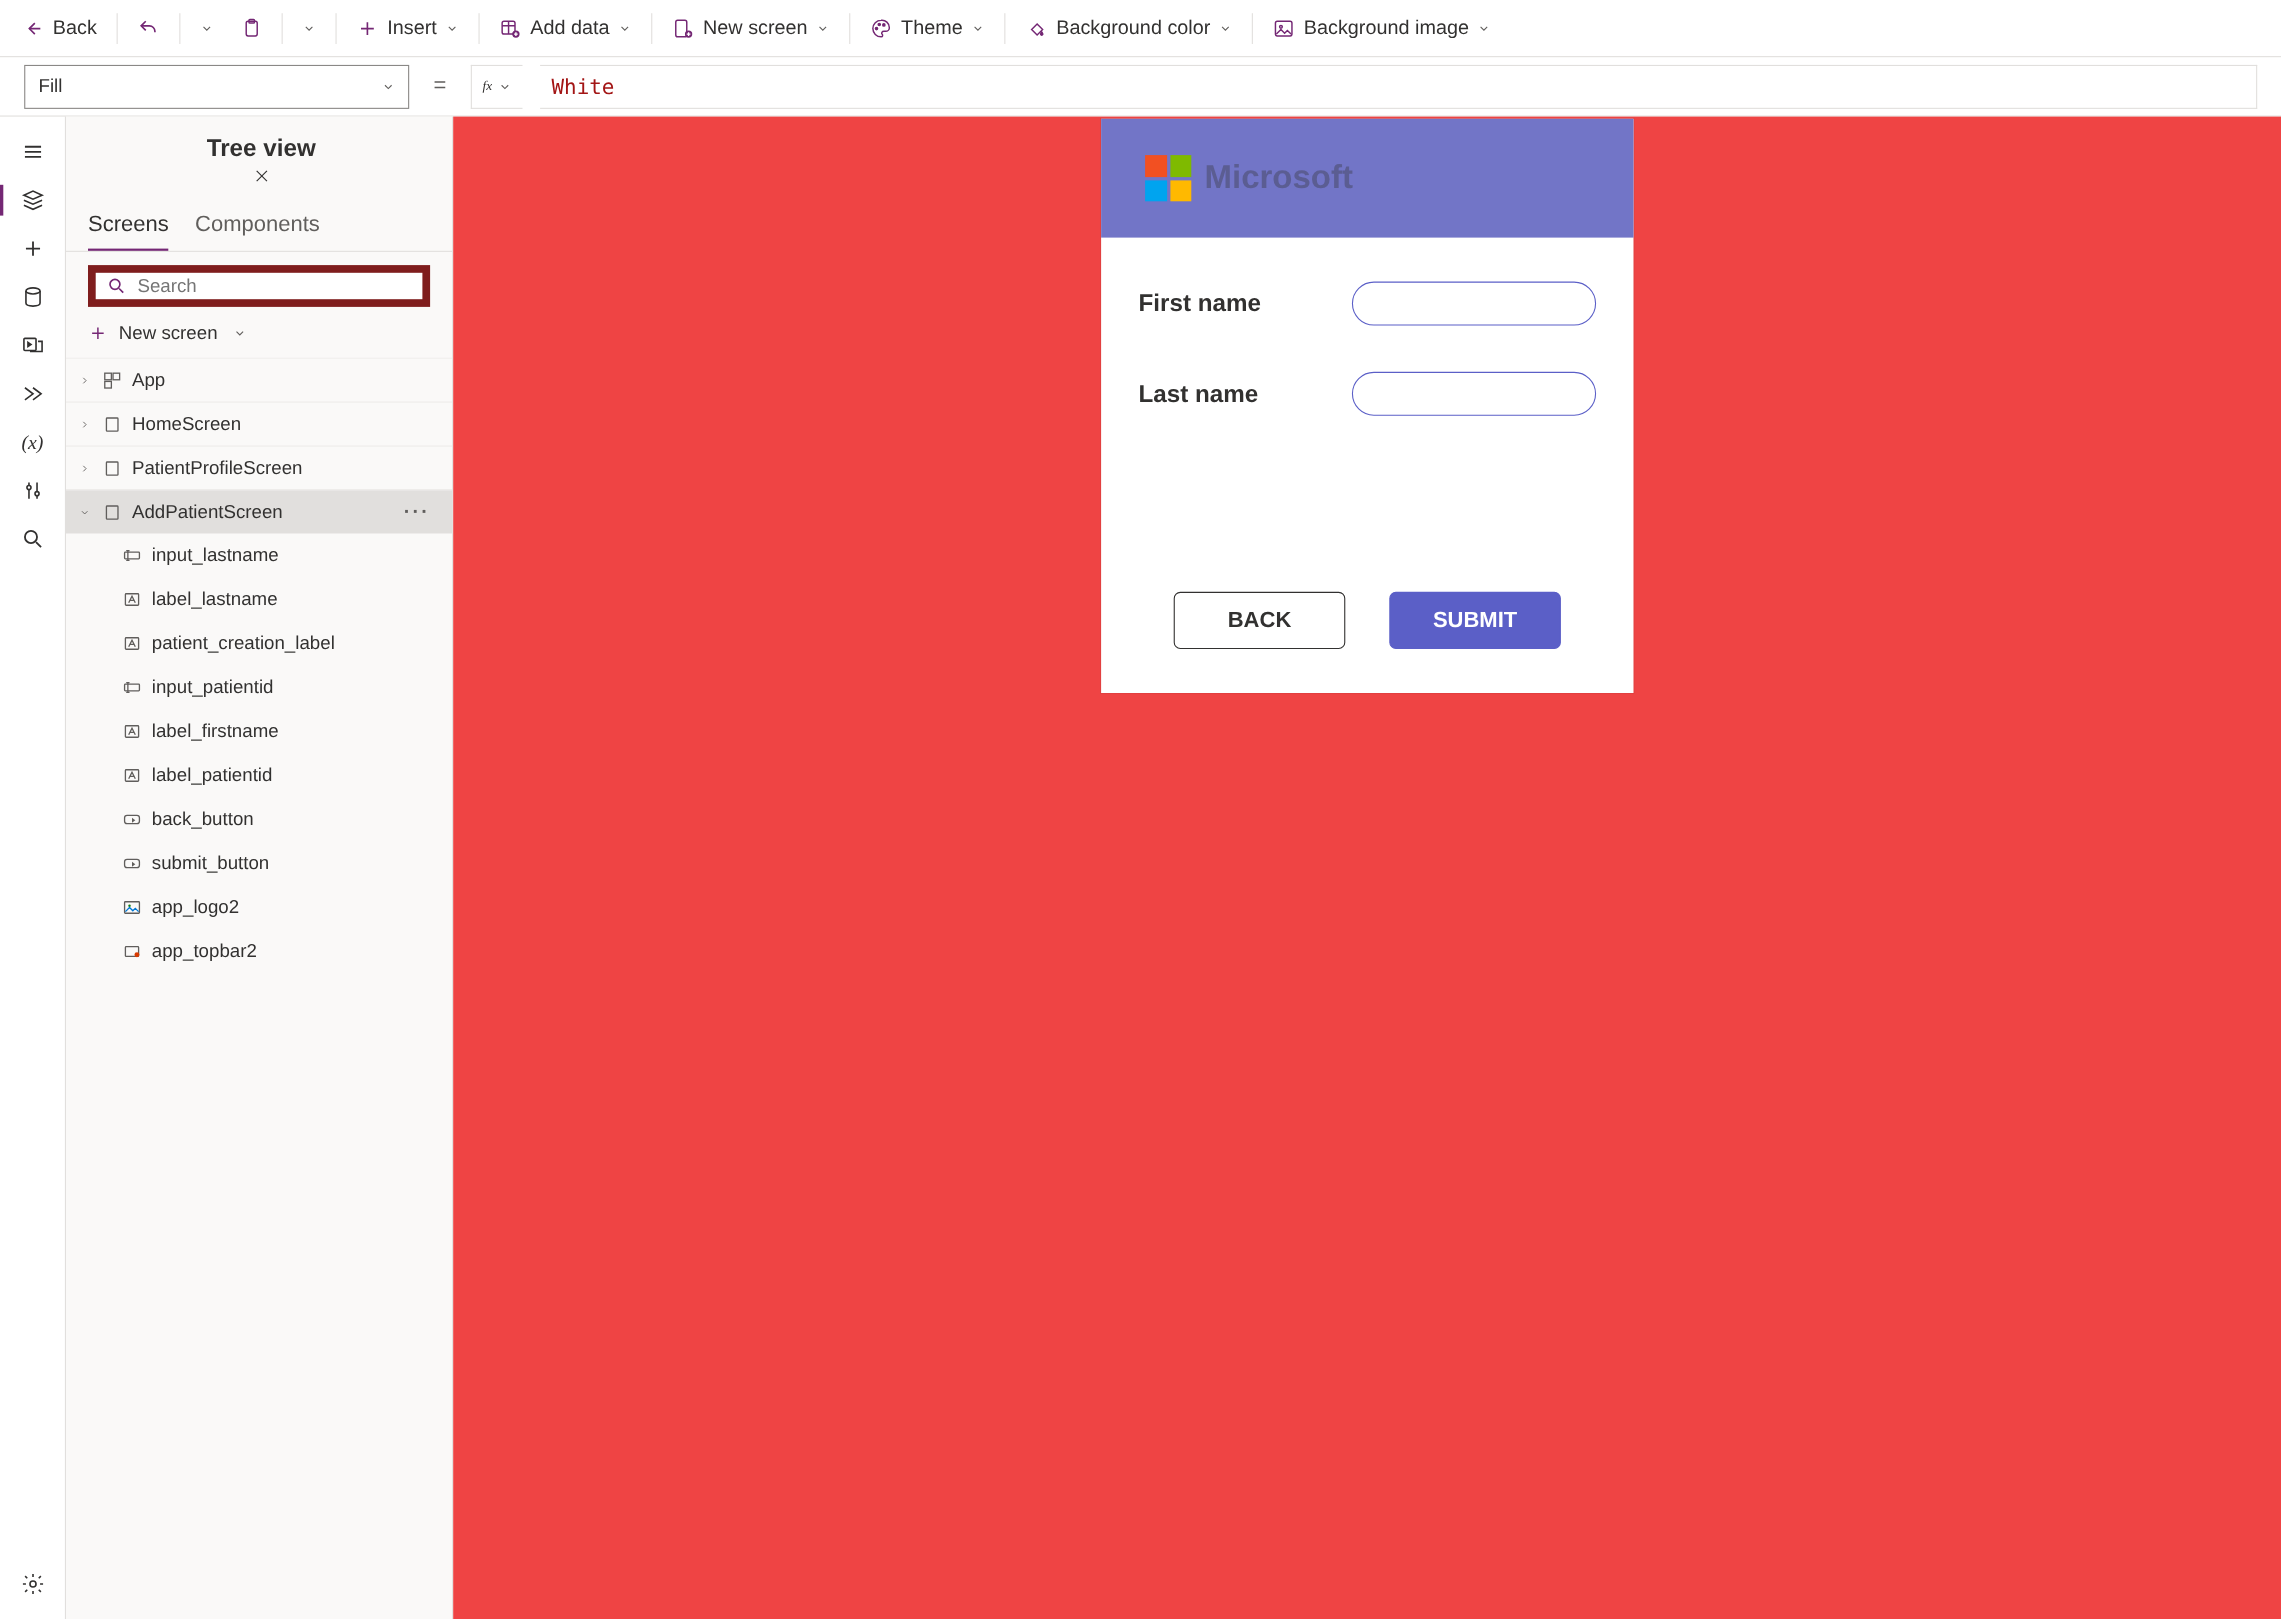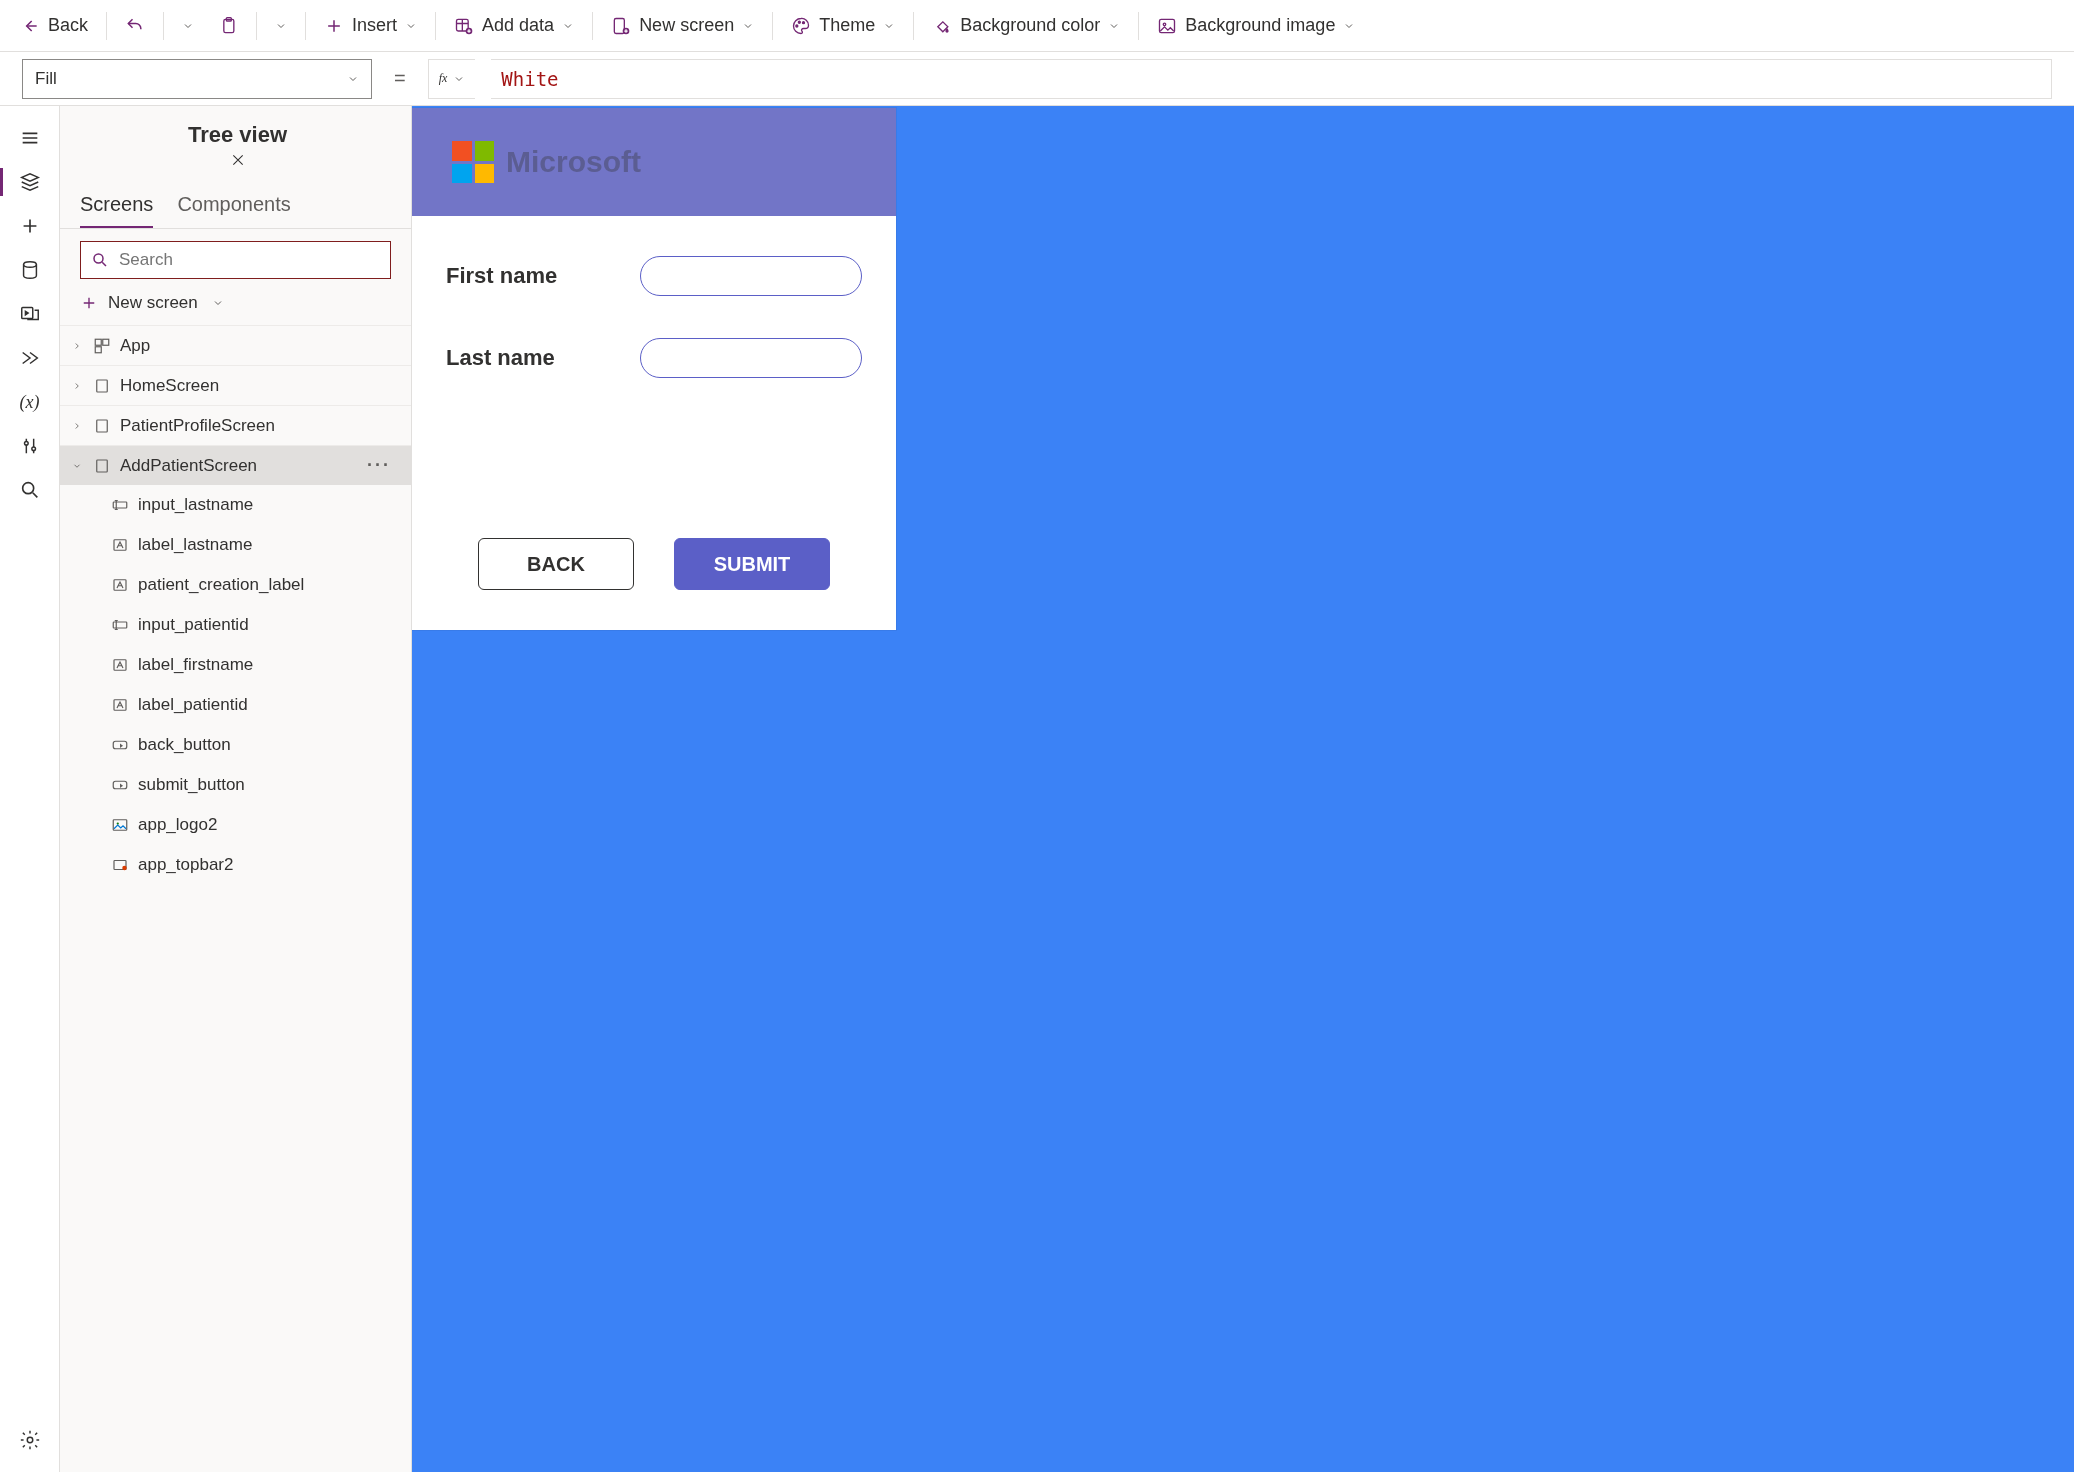--- a/index.html
+++ b/index.html
@@ -162,21 +162,21 @@
     color: #323130;
     border-bottom-color: #742774;
     font-weight: 400;
   }
 
   .search-row { padding: 12px 20px 8px 20px; }
   .search-box {
     display: flex;
     align-items: center;
     gap: 10px;
-    border: 1px solid #7f1d1d;
+    border: 7px solid #7f1d1d;
     height: 38px;
     padding: 0 10px;
     background: #fff;
   }
   .search-box input {
     border: none; outline: none; flex: 1;
     font-size: 17px; background: transparent;
   }
   .search-box svg { width: 18px; height: 18px; color: #742774; }
 
@@ -203,22 +203,23 @@
   .tree-item .caret { width: 14px; display:flex; justify-content:center; color:#605e5c;}
   .tree-item .node-icon { width: 20px; display:flex; justify-content:center; }
   .tree-item .node-icon svg { width: 18px; height: 18px; }
   .tree-item.depth-1 { padding-left: 50px; border-top: none; }
   .tree-item .more { margin-left: auto; padding-right: 10px; color:#605e5c; letter-spacing: 2px; font-weight:bold;}
   .tree-item .more-dots { font-size: 18px; }
 
   
   .canvas-area {
     flex: 1;
-    background: #3b82f6;
-    display: flex;
+    background: #ef4444;
+    display: flex;
+    justify-content: center;
     align-items: flex-start;
     padding-top: 2px;
     overflow: auto;
   }
   .phone {
     width: 484px;
     background: #fff;
     box-shadow: 0 0 0 1px rgba(0,0,0,0.05);
   }
   .app-topbar {

